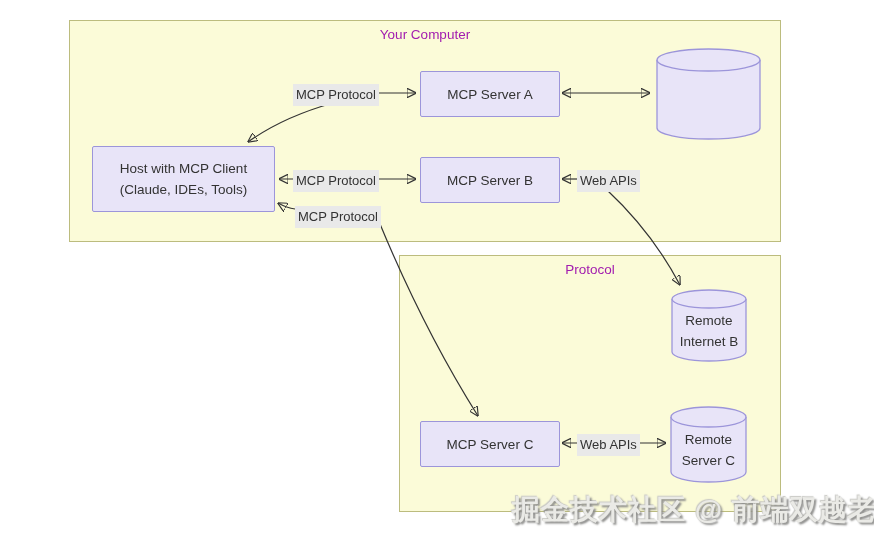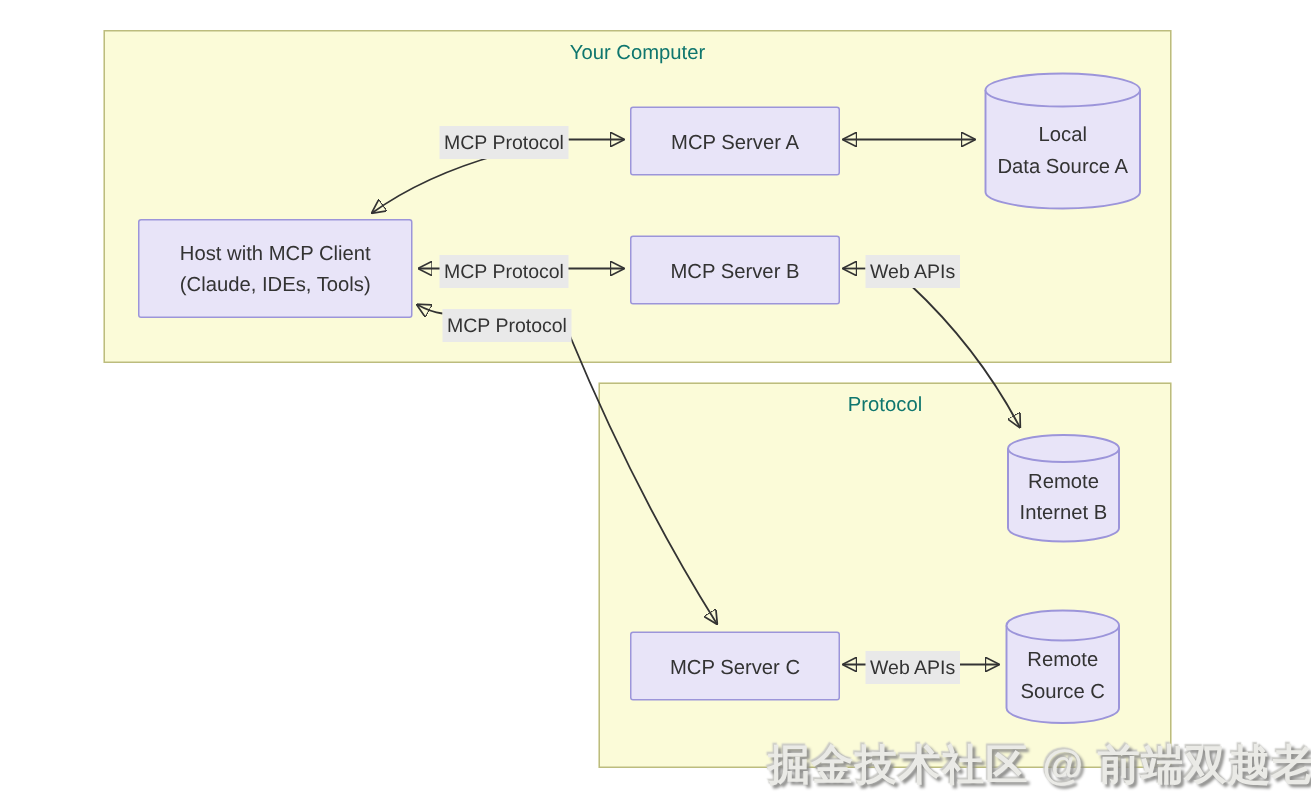--- a/index.html
+++ b/index.html
@@ -6,21 +6,21 @@
   .canvas{
     position:relative;width:874px;height:541px;background:#ffffff;
     font-family:"Liberation Sans","DejaVu Sans",sans-serif;color:#333333;
     overflow:hidden;
   }
   .container{
     position:absolute;background:#fbfbd8;border:1px solid #bcbc7e;
   }
   .container-title{
     position:absolute;top:6px;left:0;right:0;text-align:center;
-    font-size:13.5px;color:#0f766e;
+    font-size:13.5px;color:#a21caf;
   }
   .edges{position:absolute;left:0;top:0;pointer-events:none;}
   .edges path{stroke:#333333;stroke-width:1.2;fill:none;}
   .node{
     position:absolute;background:#e8e4f8;border:1.3px solid #9c95da;
     border-radius:2px;display:flex;flex-direction:column;align-items:center;
     justify-content:center;font-size:13.5px;line-height:21px;text-align:center;
   }
   .cyl{position:absolute;}
   .cyl svg{position:absolute;left:0;top:0;display:block;}
@@ -81,45 +81,41 @@
   </div>
   <div class="node" style="left:420px;top:157px;width:138px;height:44px;">
     <div>MCP Server B</div>
   </div>
 
   <div class="cyl" style="left:656px;top:48px;width:105px;height:93px;">
     <svg width="105" height="93" viewBox="0 0 105 93">
       <path class="shape" d="M1,12 V80 A51.5,11 0 0 0 104,80 V12"></path>
       <ellipse class="shape" cx="52.5" cy="12" rx="51.5" ry="11"></ellipse>
     </svg>
-    <div class="cyl-text" style="top:11px;">
-      <div>Local</div>
-      <div>Data Source A</div>
-    </div>
   </div>
 
   <div class="cyl" style="left:671px;top:289px;width:76px;height:74px;">
     <svg width="76" height="74" viewBox="0 0 76 74">
       <path class="shape" d="M1,10 V63 A37,9 0 0 0 75,63 V10"></path>
       <ellipse class="shape" cx="38" cy="10" rx="37" ry="9"></ellipse>
     </svg>
     <div class="cyl-text" style="top:9px;">
       <div>Remote</div>
       <div>Internet B</div>
     </div>
   </div>
 
   <div class="cyl" style="left:670px;top:406px;width:77px;height:78px;">
     <svg width="77" height="78" viewBox="0 0 77 78">
       <path class="shape" d="M1,11 V66 A37.5,10 0 0 0 76,66 V11"></path>
       <ellipse class="shape" cx="38.5" cy="11" rx="37.5" ry="10"></ellipse>
     </svg>
     <div class="cyl-text" style="top:10px;">
       <div>Remote</div>
-      <div>Source C</div>
+      <div>Server C</div>
     </div>
   </div>
 
   <div class="edge-label" style="left:293px;top:84px;">MCP Protocol</div>
   <div class="edge-label" style="left:293px;top:170px;">MCP Protocol</div>
   <div class="edge-label" style="left:295px;top:206px;">MCP Protocol</div>
   <div class="edge-label" style="left:577px;top:170px;">Web APIs</div>
   <div class="edge-label" style="left:577px;top:434px;">Web APIs</div>
 
   <div class="watermark">掘金技术社区 @ 前端双越老师</div>

